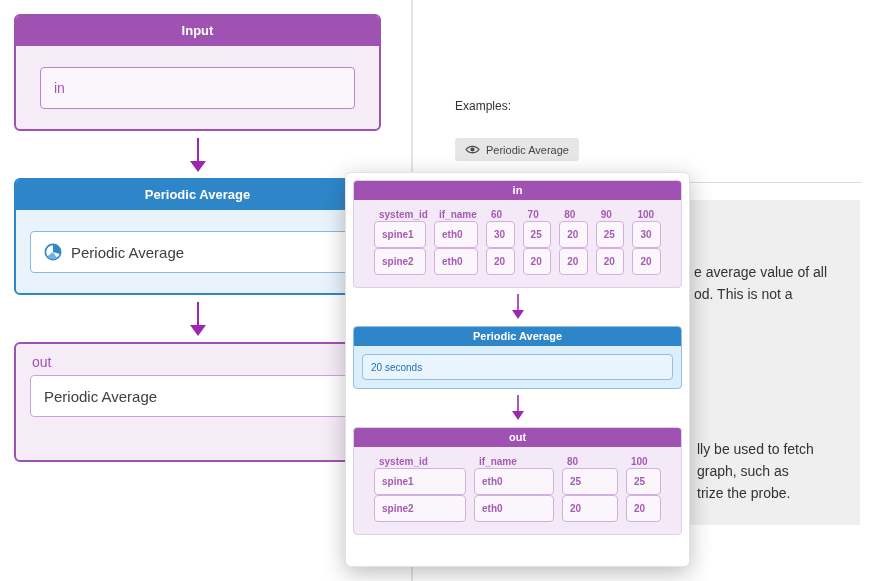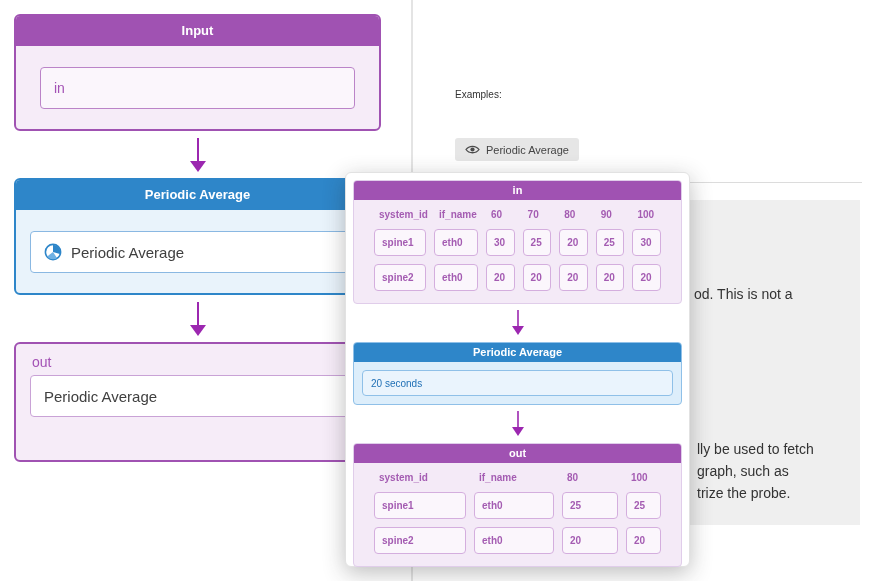--- a/index.html
+++ b/index.html
@@ -22,41 +22,41 @@
   .out-label{margin:10px 16px 5px;color:#a352b5;font-size:14px;}
   #output-node .node-field{margin:0 14px;border:1px solid #c9a2d6;color:#404040;font-size:15px;}
   .arrow-large{position:absolute;left:186px;}
   #arrow-1{top:137px;}
   #arrow-2{top:301px;}
 
   
   #v-divider{position:absolute;left:411px;top:0;width:2px;height:581px;background:#e4e4e4;}
   #notice{position:absolute;left:455px;top:16px;width:405px;height:72px;background:#fcefe3;border-radius:4px;box-sizing:border-box;padding:15px 21px;color:#6f6f6f;font-size:14px;line-height:22px;}
   #notice .notice-text{width:320px;}
-  #examples-label{position:absolute;left:455px;top:89px;font-size:10px;color:#333;}
+  #examples-label{position:absolute;left:455px;top:99px;font-size:12px;color:#333;}
   #example-chip{position:absolute;left:455px;top:138px;height:23px;background:#e6e6e6;border-radius:3px;display:flex;align-items:center;gap:6px;padding:0 10px;font-size:11px;color:#444;cursor:pointer;}
   #h-divider{position:absolute;left:432px;top:182px;width:430px;height:1px;background:#dcdcdc;}
   #description-panel{position:absolute;left:432px;top:200px;width:428px;height:325px;background:#efefef;}
   .frag{position:absolute;font-size:14px;color:#333;white-space:nowrap;}
   #frag-0{left:694px;top:264px;}
   #frag-1{left:694px;top:286px;}
   #frag-2{left:697px;top:441px;}
   #frag-3{left:697px;top:463px;}
   #frag-4{left:697px;top:485px;}
 
   
   #popup{position:absolute;left:345px;top:172px;width:345px;height:395px;background:#fff;border:1px solid #e2e2e2;border-radius:6px;box-shadow:0 6px 22px rgba(40,40,40,0.3);z-index:10;box-sizing:border-box;padding:7px;}
   .mini-table{border-radius:4px;overflow:hidden;border:1px solid #e0cdea;background:#f4eaf7;}
   .mini-header{height:19px;line-height:19px;text-align:center;color:#fff;font-weight:bold;font-size:11px;background:#a052b2;}
   .mini-body{padding:6px 20px 12px;font-weight:bold;}
   .in-grid{display:grid;grid-template-columns:52px 44px 1fr 1fr 1fr 1fr 1fr;gap:8px;align-items:center;}
   .out-grid{display:grid;grid-template-columns:92px 80px 56px 1fr;gap:8px;align-items:center;}
   .col-head{font-size:10px;color:#a45cb2;padding:3px 0 1px 5px;}
   .cell{box-sizing:border-box;height:27px;border:1px solid #d4aede;border-radius:4px;background:#fbf6fc;color:#a45cb2;font-size:10px;display:flex;align-items:center;padding:0 7px;}
-  .cells{margin-top:8px;}
+  .cells{}
   .mini-proc{border:1px solid #8fc0e8;border-radius:4px;overflow:hidden;background:#ddeefb;}
   .mini-proc .mini-header{background:#2e86c9;}
   .proc-body{padding:8px;display:flex;gap:10px;}
   .param{box-sizing:border-box;height:26px;border:1px solid #8fc0e8;border-radius:4px;background:#eaf4fd;color:#1f6fb5;font-size:10px;display:flex;align-items:center;padding:0 8px;}
   .param-name{width:106px;font-weight:bold;}
   .param-value{flex:1;}
   .arrow-small-wrap{display:flex;justify-content:center;margin:6px 0;}
 </style>
 </head>
 <body>
@@ -108,20 +108,21 @@
     <svg width="15" height="11" viewBox="0 0 15 11">
       <path d="M1 5.5 C4 1.2 11 1.2 14 5.5 C11 9.8 4 9.8 1 5.5 Z" fill="none" stroke="#4a4a4a" stroke-width="1.3"></path>
       <circle cx="7.5" cy="5.5" r="2.1" fill="#4a4a4a"></circle>
     </svg>
     <span>Periodic Average</span>
   </div>
 
   <div id="h-divider"></div>
   <div id="description-panel"></div>
 
+  <div class="frag" id="frag-0">e average value of all</div>
   <div class="frag" id="frag-1">od. This is not a</div>
   <div class="frag" id="frag-2">lly be used to fetch</div>
   <div class="frag" id="frag-3">graph, such as</div>
   <div class="frag" id="frag-4">trize the probe.</div>
 
   <div id="popup">
 
     <div class="mini-table">
       <div class="mini-header">in</div>
       <div class="mini-body">

